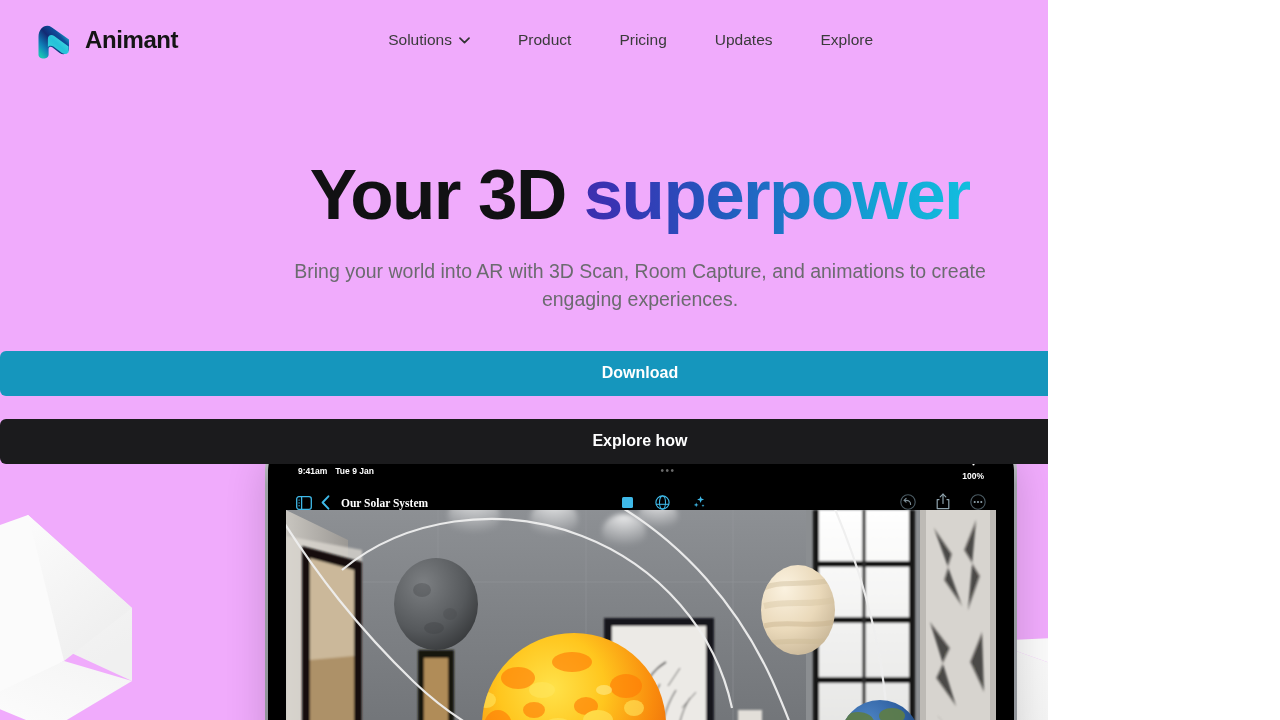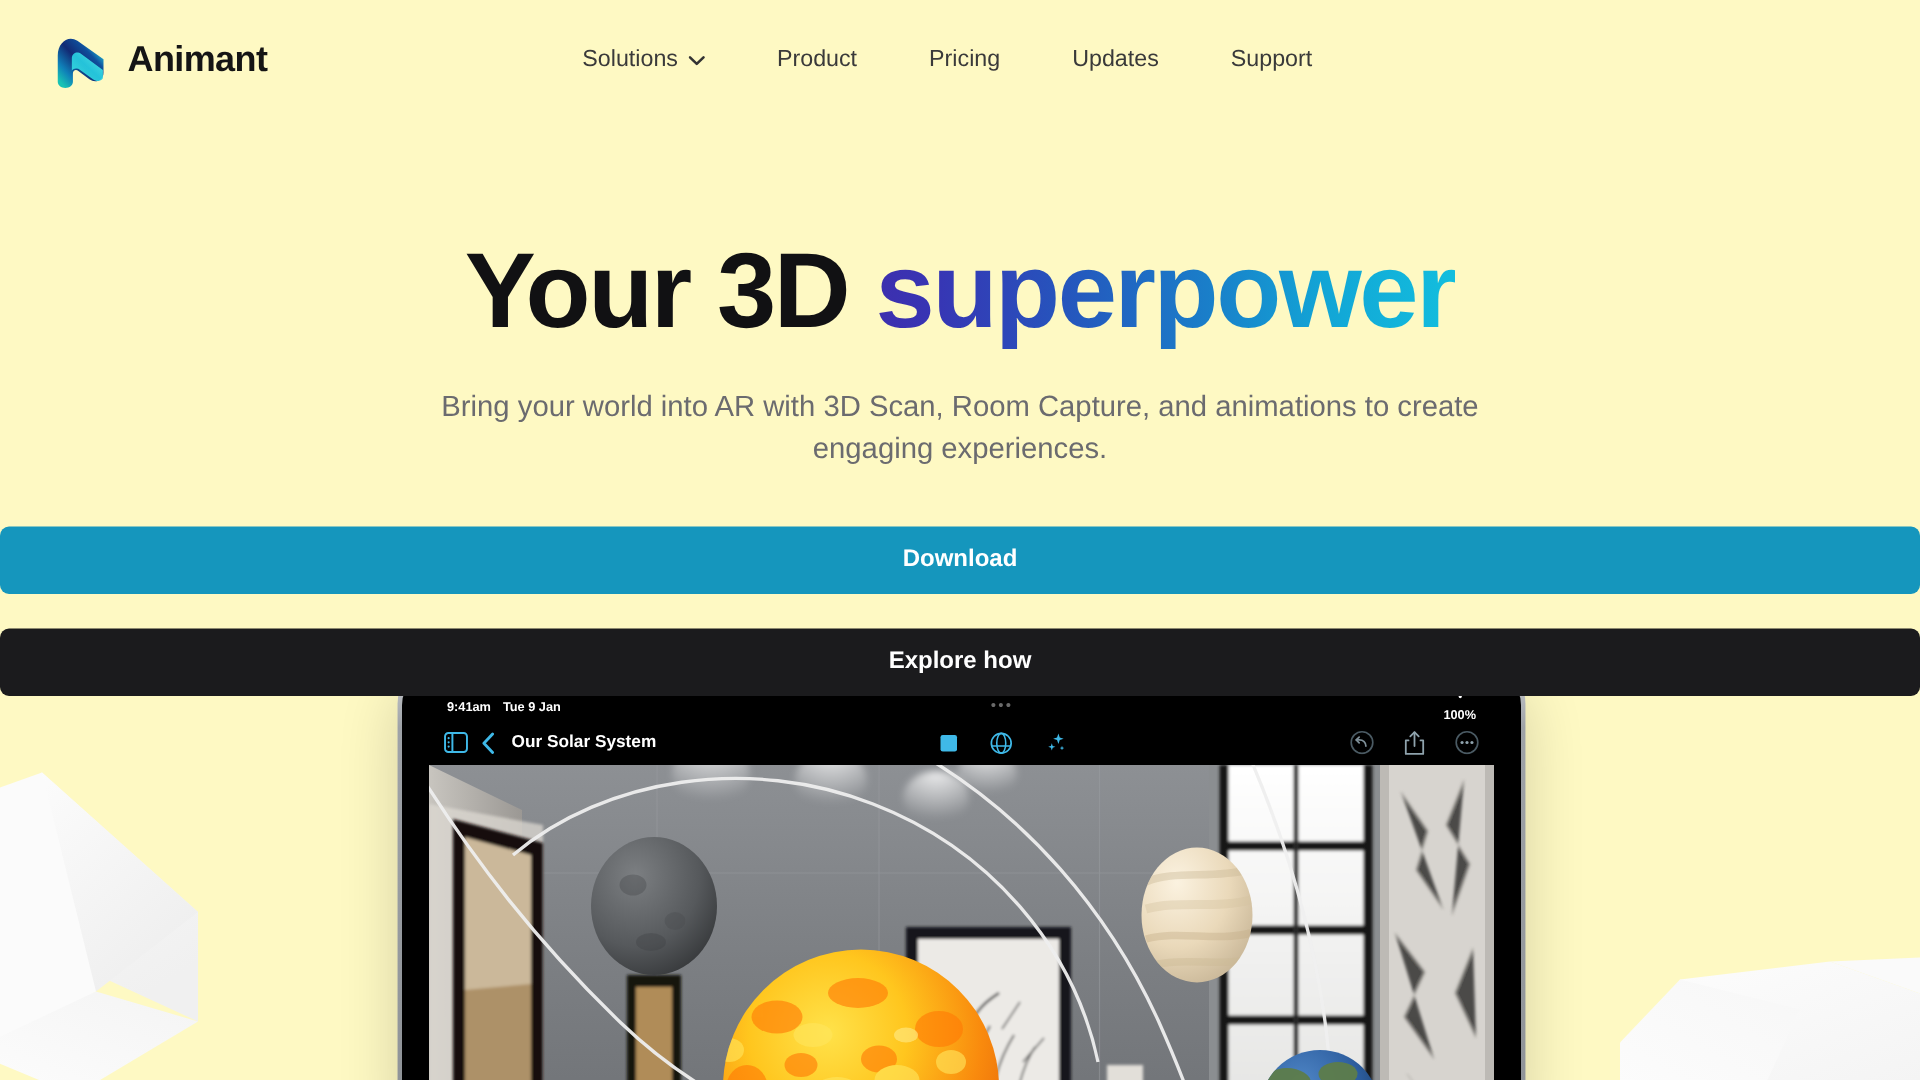--- a/index.html
+++ b/index.html
@@ -2,21 +2,21 @@
 <html><head>
 <meta charset="utf-8">
 <style>
   * { margin:0; padding:0; box-sizing:border-box; }
   html,body {
     width:1280px; height:720px; overflow:hidden;
     background:#ffffff;
     font-family:"Liberation Sans", sans-serif;
     -webkit-font-smoothing:antialiased;
   }
-  .page { position:relative; width:1280px; height:720px; background:#fef9c3; overflow:hidden; }
+  .page { position:relative; width:1048px; height:720px; background:#f0abfc; overflow:hidden; }
 
   
   .deco { position:absolute; pointer-events:none; }
   .deco-left { left:-40px; top:495px; width:230px; height:235px; }
   .deco-right { right:-30px; top:545px; width:230px; height:180px; }
 
   
   .header {
     position:absolute; left:0; top:0; width:1280px; height:80px;
     display:flex; align-items:center; z-index:30;
@@ -89,21 +89,21 @@
   .sb-left { display:flex; align-items:center; gap:8px; font-weight:600; }
   .sb-center { flex:1; display:flex; justify-content:center; align-items:center; }
   .dots3 { letter-spacing:1.5px; color:#6a6a6a; font-size:10px; line-height:6px; }
   .sb-right { display:flex; align-items:center; gap:5px; font-weight:600;flex-direction:column; }
   .greendot { width:5px; height:5px; border-radius:50%; background:#30d158; display:block; }
   .battery { display:block; }
 
   
   .apptoolbar {
     position:absolute; left:0; right:0; top:19px; height:30px;
-    display:flex; align-items:center; background:#000; padding:0 10px;
+    display:flex; align-items:flex-end; background:#000; padding:0 10px;font-family:Liberation Serif, serif;
   }
   .tb-left { display:flex; align-items:center; gap:9px; }
   .tb-title { color:#ffffff; font-size:11.5px; font-weight:600; margin-left:2px; white-space:nowrap; }
   .tb-center { flex:1; display:flex; justify-content:center; align-items:center; gap:22px; }
   .tb-right { display:flex; align-items:center; gap:20px; }
   .icn { display:block; cursor:pointer; }
   .sq-active { width:11px; height:11px; background:#3fb9e8; border-radius:1.5px; display:block; cursor:pointer; }
 
   
   .scene {
@@ -188,21 +188,21 @@
       <div class="nav-item">
         <span>Product</span>
       </div>
       <div class="nav-item">
         <span>Pricing</span>
       </div>
       <div class="nav-item">
         <span>Updates</span>
       </div>
       <div class="nav-item">
-        <span>Support</span>
+        <span>Explore</span>
       </div>
     </nav>
   </div>
 
   <div class="hero">
     <h1 class="headline"><span>Your 3D </span><span class="grad-word">superpower</span></h1>
     <p class="subhead">Bring your world into AR with 3D Scan, Room Capture, and animations to create engaging experiences.</p>
     <div class="cta-row">
       <button class="btn btn-primary">Download</button>
       <button class="btn btn-dark">Explore how</button>

